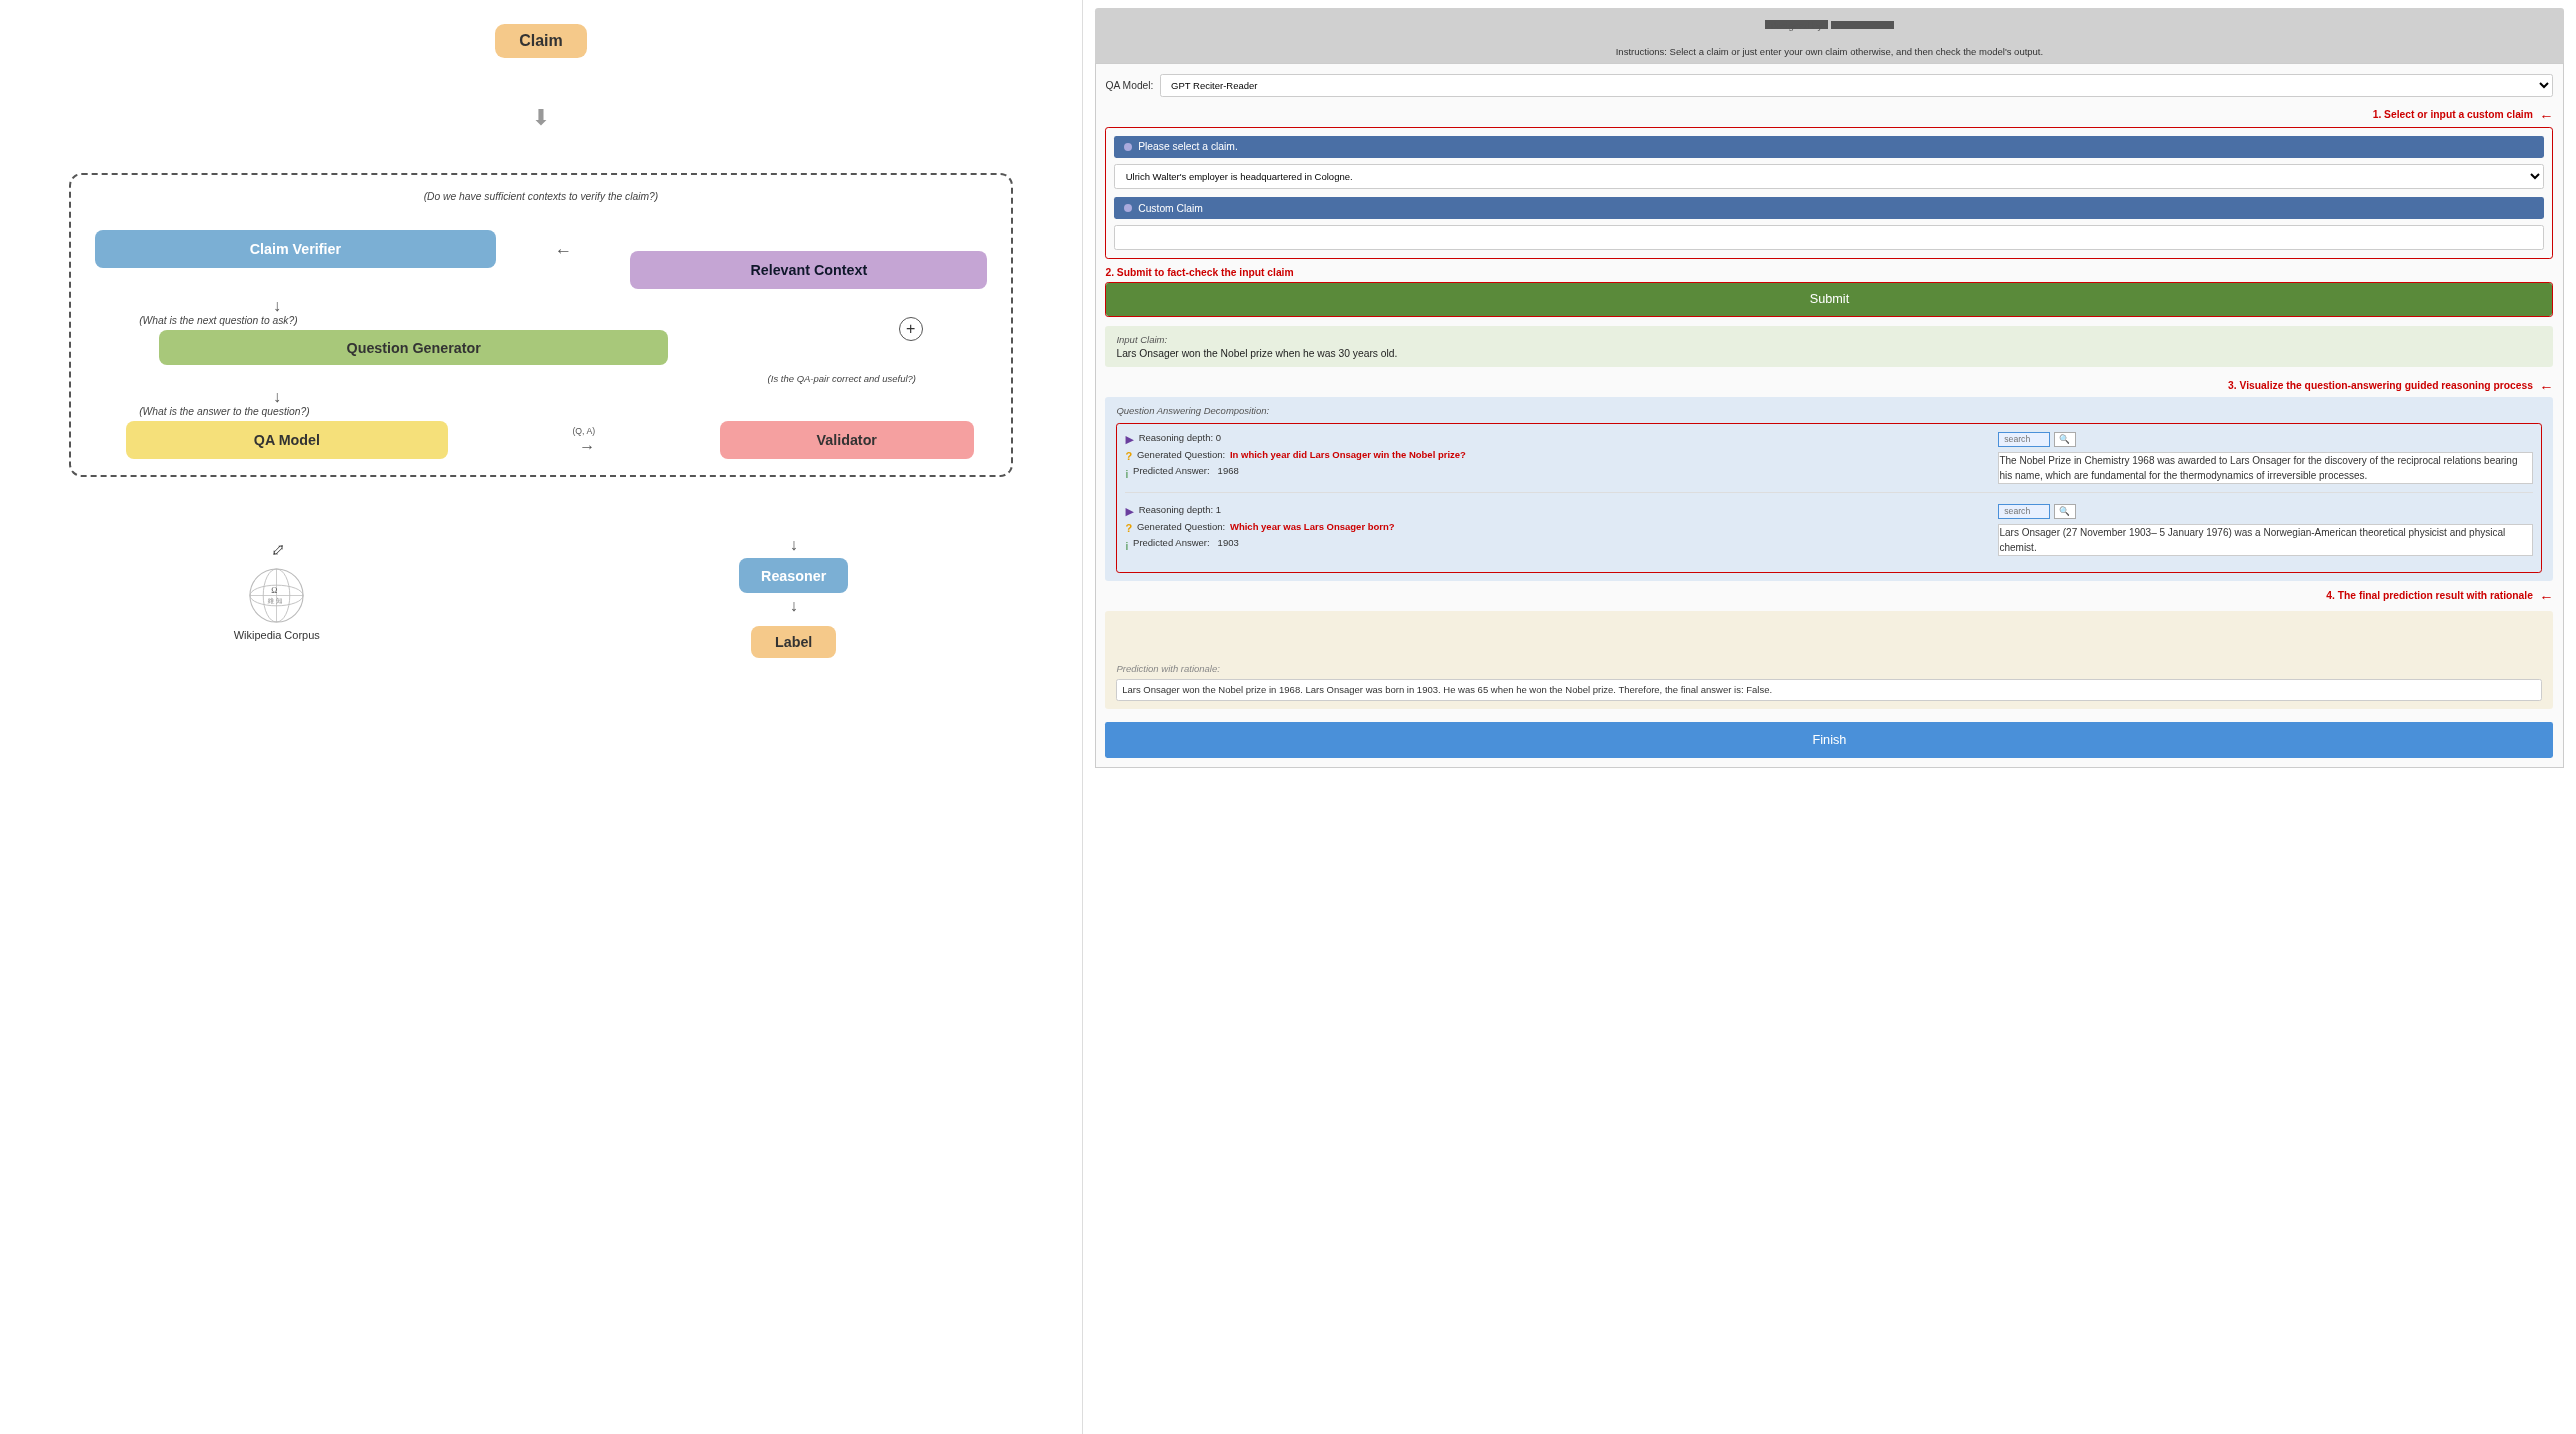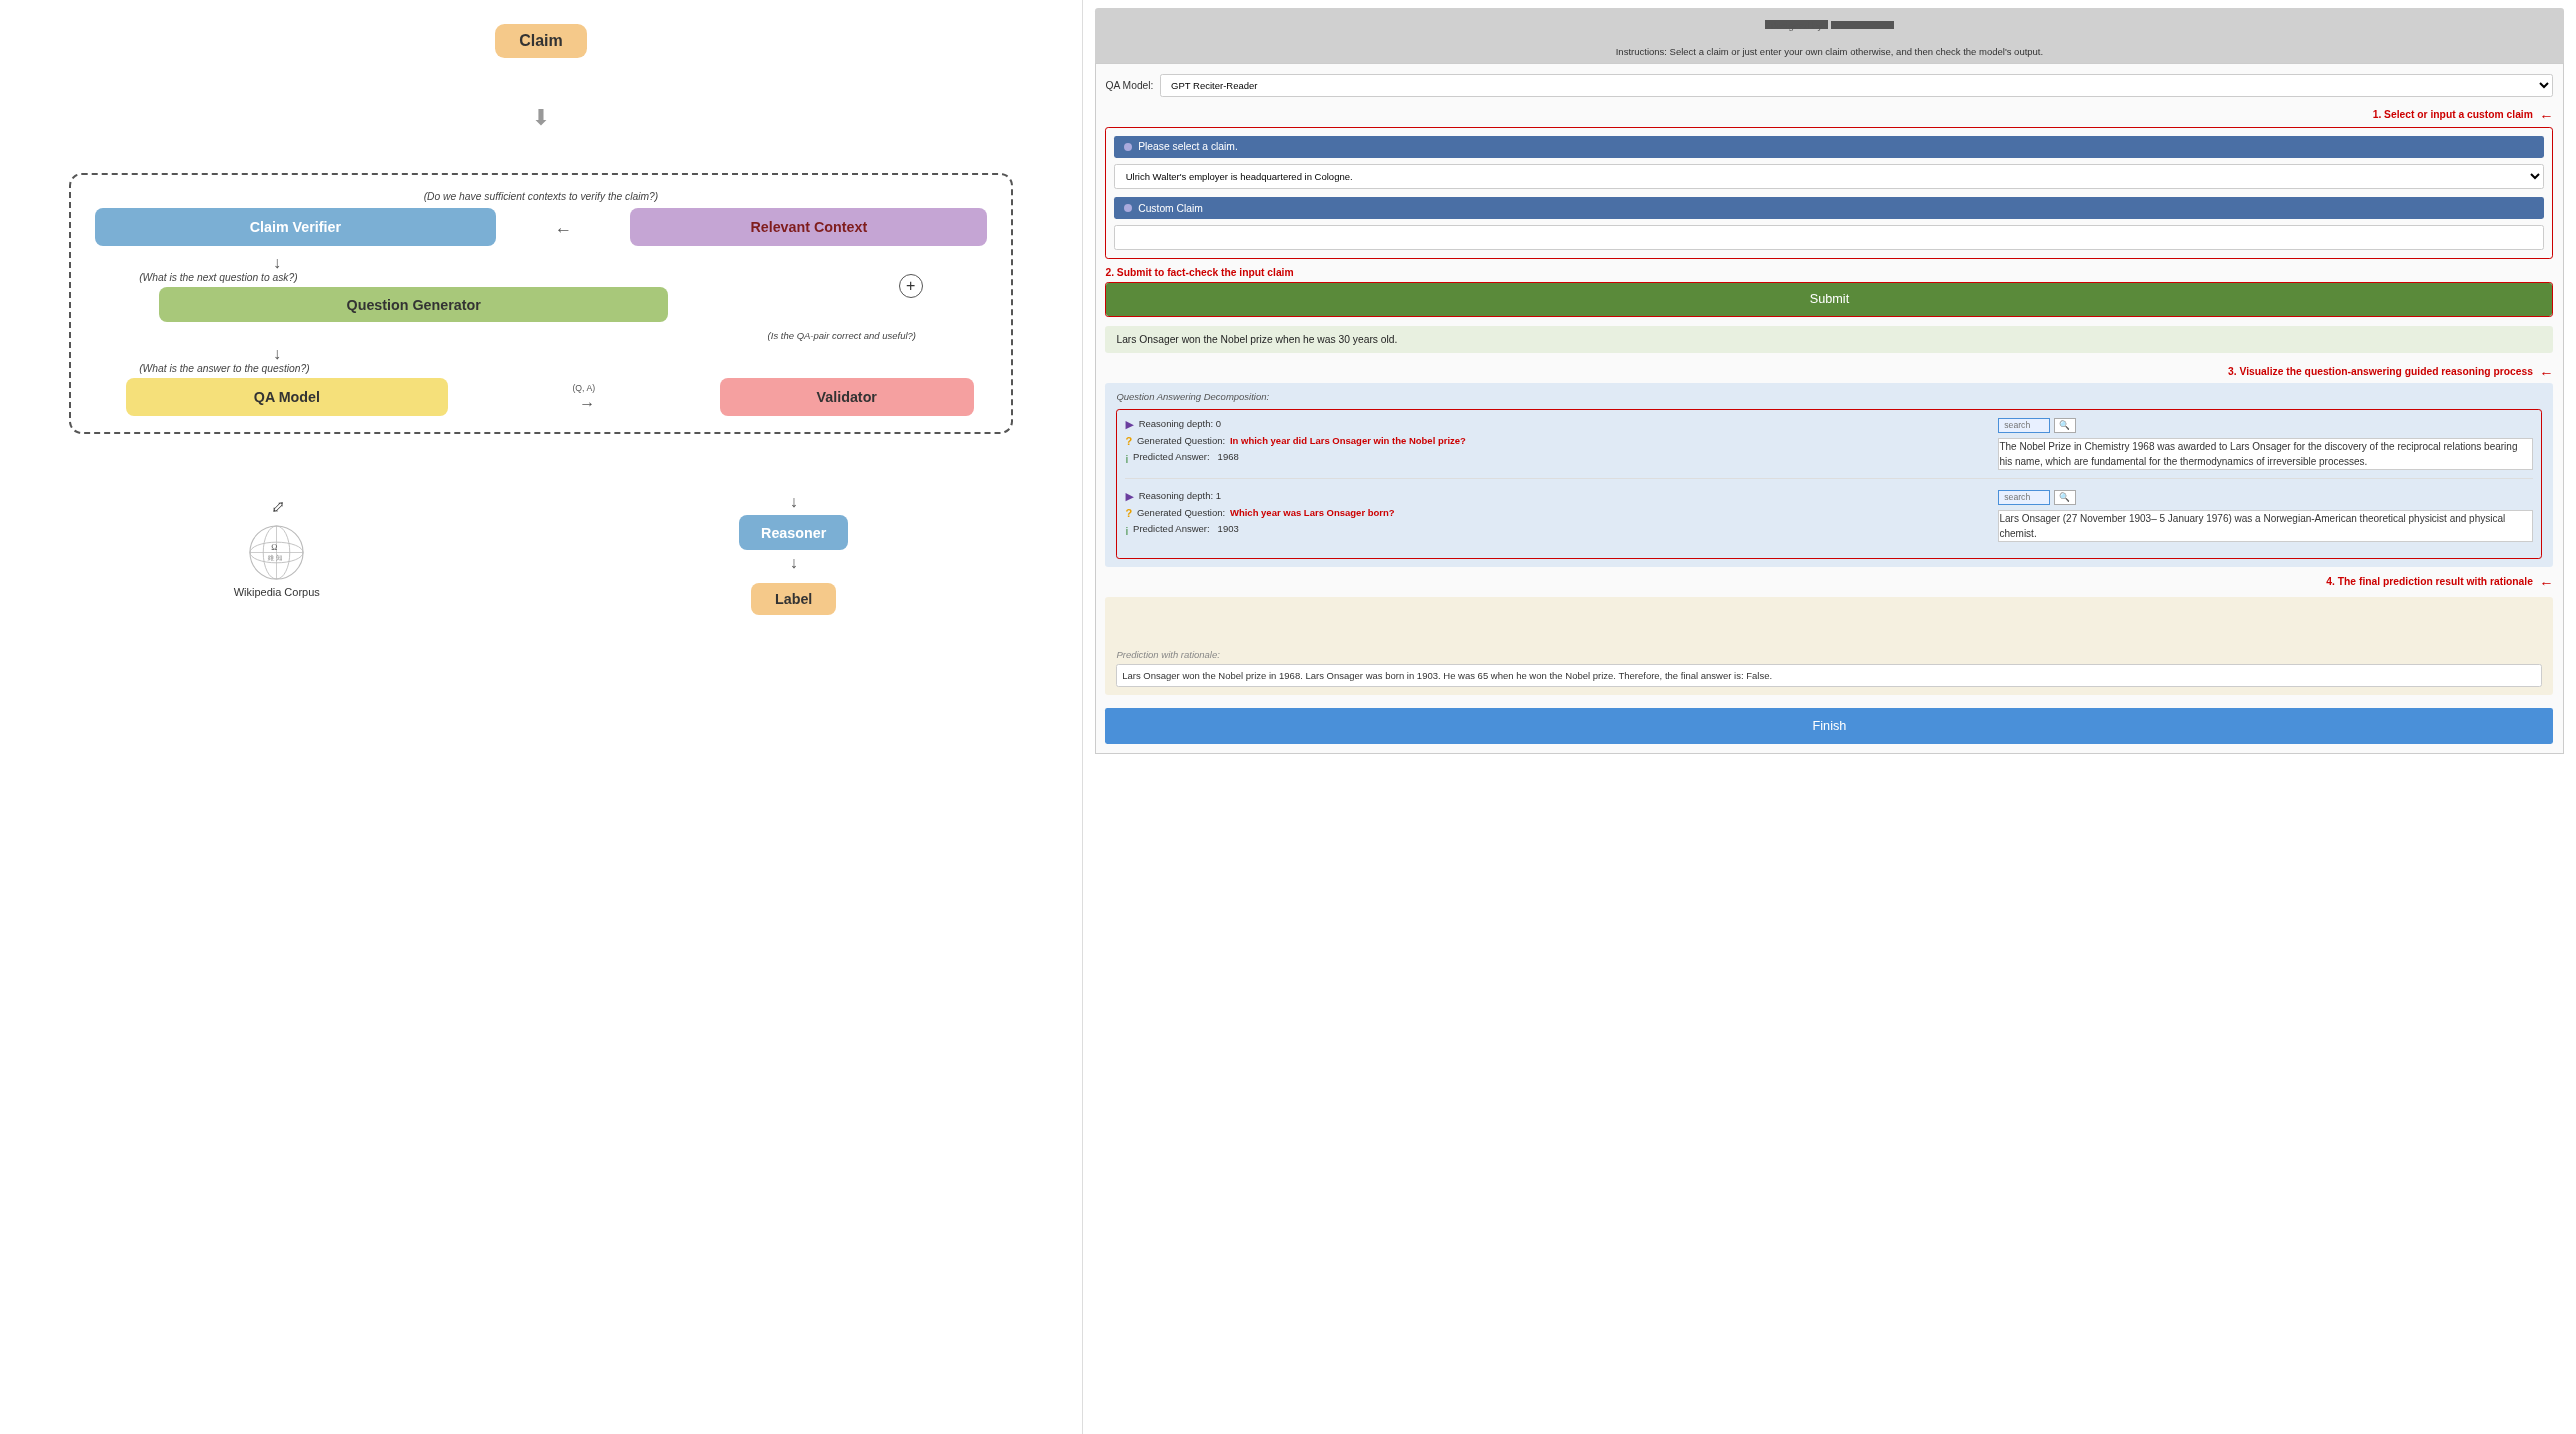--- a/index.html
+++ b/index.html
@@ -86,23 +86,24 @@
       text-align: center;
       width: 45%;
     }
 
     .relevant-context {
       background: #c5a5d4;
       border-radius: 8px;
       padding: 11px 5px;
       font-size: 14.3px;
       font-weight: bold;
-      color: #7f1d1d;
+      color: #0f172a;
       text-align: center;
       width: 40%;
+      margin-top: 43px;
     }
 
     .arrow-left {
       font-size: 17.4px;
       color: #555;
     }
 
     .next-q-text {
       font-size: 10.3px;
       color: #444;
@@ -711,20 +712,21 @@
     
     <div class="annotation">2. Submit to fact-check the input claim</div>
 
     
     <div class="submit-section">
       <button class="submit-btn">Submit</button>
     </div>
 
     
     <div class="input-claim-box">
+      <div class="input-claim-label">Input Claim:</div>
       <div class="input-claim-text">Lars Onsager won the Nobel prize when he was 30 years old.</div>
     </div>
 
     
     <div style="display:flex; align-items:center; justify-content:flex-end; margin-bottom:3.2px;">
       <div class="annotation">3. Visualize the question-answering guided reasoning process</div>
       <div style="color:#c00; font-size:14.3px; margin-left:6.3px;">←</div>
     </div>
 
     

